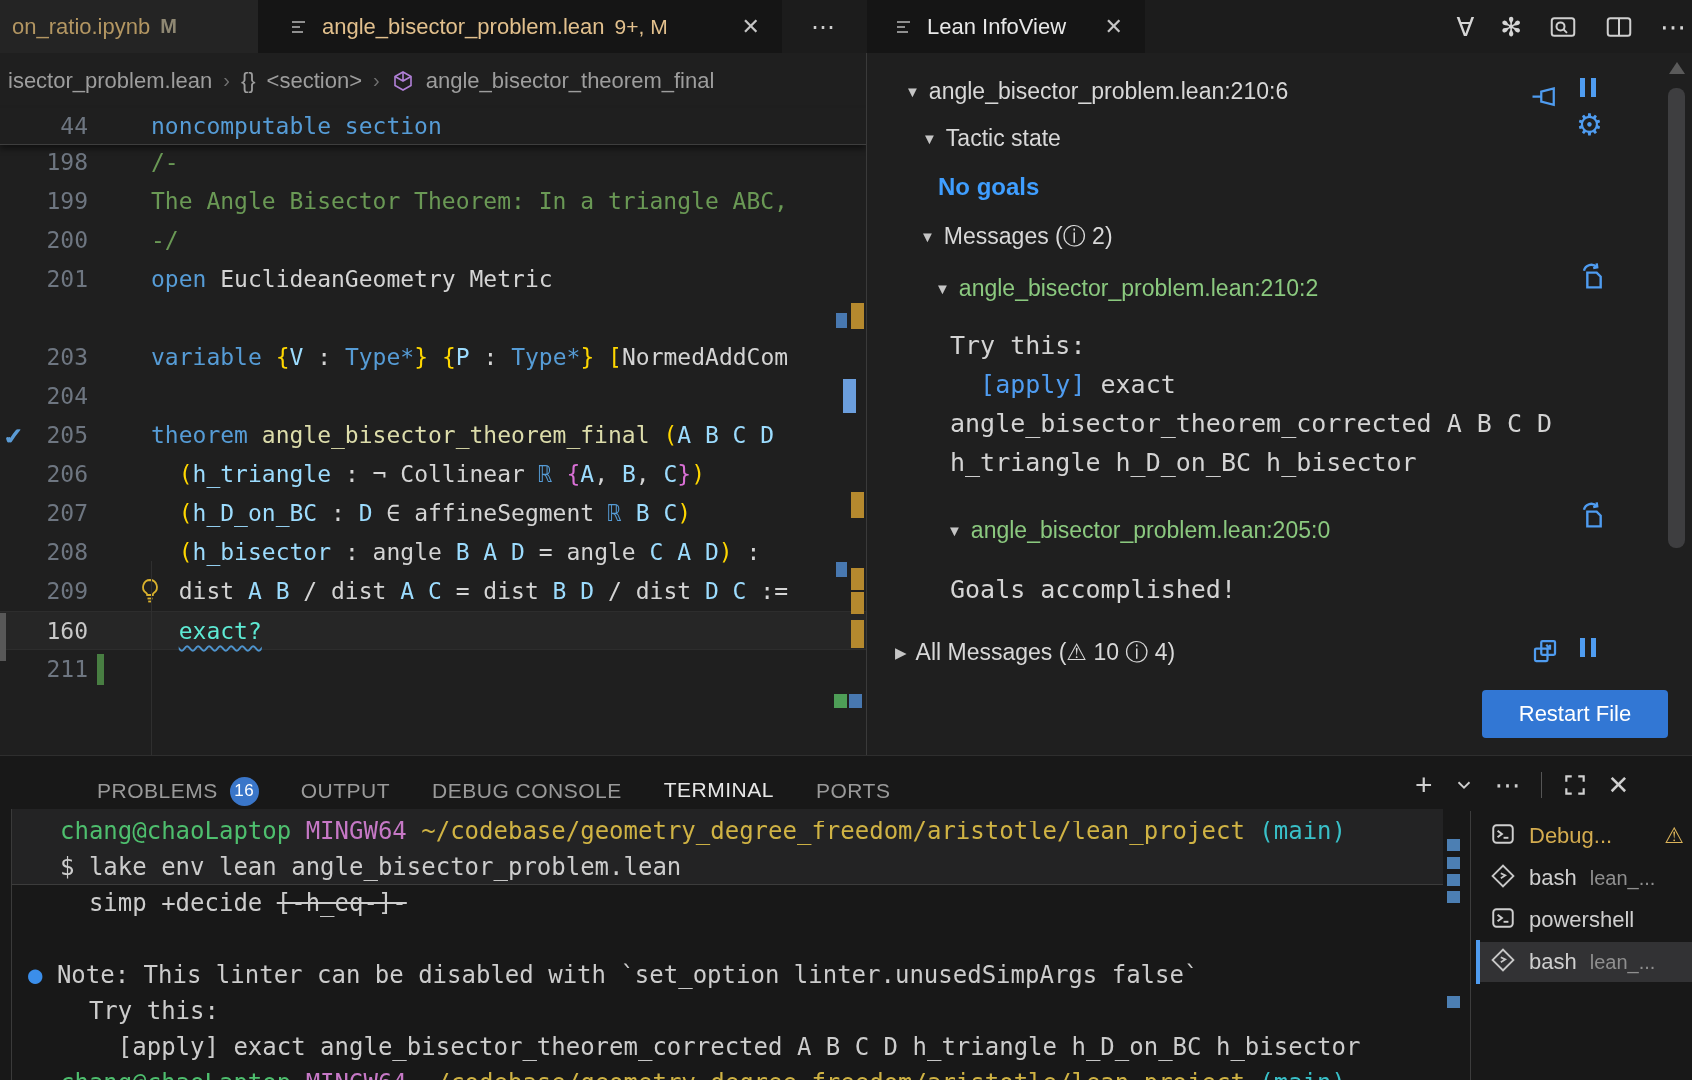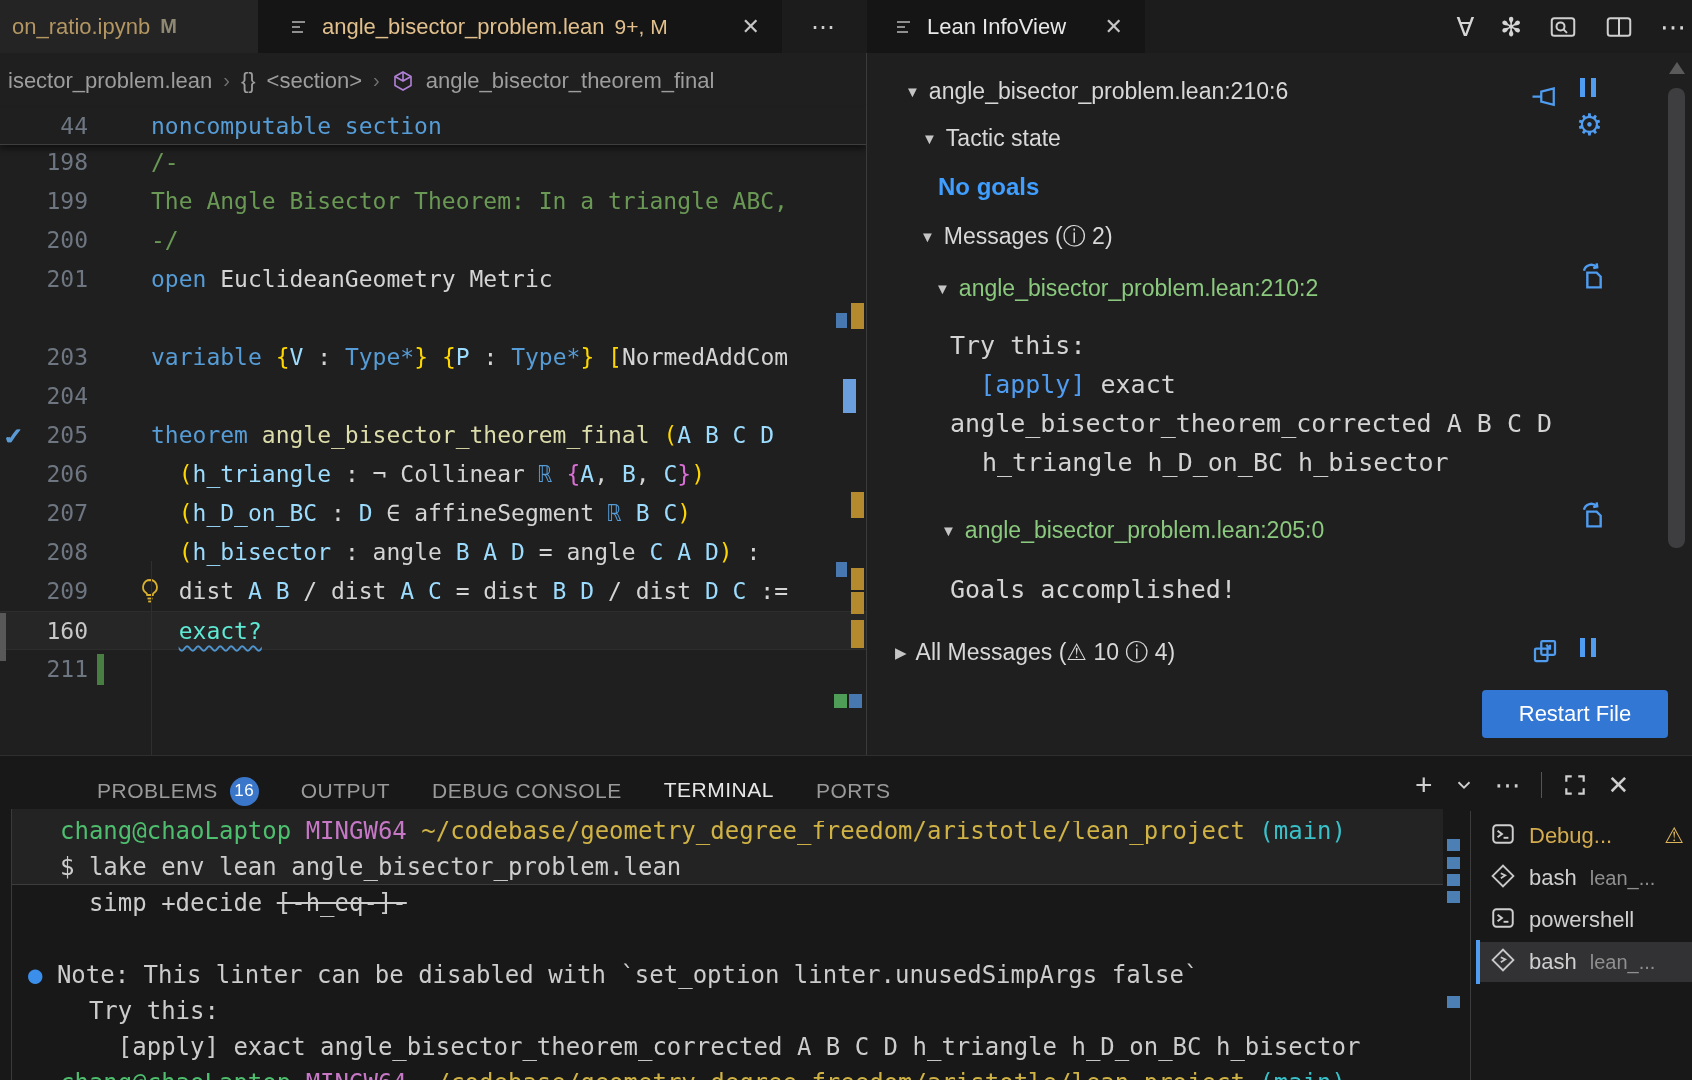--- a/index.html
+++ b/index.html
@@ -234,24 +234,24 @@
       <svg width="32" height="32" viewBox="0 0 24 24">
           <path d="M8.5 9.5 h7 l3 3 v8 h-10 z"></path>
           <path d="M6 8 a5.5 5.5 0 0 1 9.5 -2.5"></path>
           <path d="M15.5 2.5 l0.4 3 l-3 0.6"></path>
         </svg>
     </div>
     <div id="iv-msg1-body">
         <div class="iv-row iv-mono" style="left: 83px; top: 278px;"><span style="color: rgb(212, 212, 212);">Try this:</span></div>
         <div class="iv-row iv-mono" style="left: 83px; top: 317px;"><span style="color: rgb(212, 212, 212);">  </span><span style="color: rgb(79, 156, 240);">[apply]</span><span style="color: rgb(212, 212, 212);"> exact</span></div>
         <div class="iv-row iv-mono" style="left: 83px; top: 356px;"><span style="color: rgb(212, 212, 212);">angle_bisector_theorem_corrected A B C D</span></div>
-        <div class="iv-row iv-mono" style="left: 83px; top: 395px;"><span style="color: rgb(212, 212, 212); margin-left: 32px;">h_triangle h_D_on_BC h_bisector</span></div>
-      </div>
-
-    <div class="iv-row" style="left:74px; top:464px;">
+        <div class="iv-row iv-mono" style="left: 83px; top: 395px;"><span style="color: rgb(212, 212, 212);">h_triangle h_D_on_BC h_bisector</span></div>
+      </div>
+
+    <div class="iv-row" style="left:80px; top:464px;">
       <span class="iv-tri">▼</span><span class="iv-green">angle_bisector_problem.lean:205:0</span>
     </div>
     <div class="iv-icon" style="left:709px; top:446px;">
       <svg width="32" height="32" viewBox="0 0 24 24">
           <path d="M8.5 9.5 h7 l3 3 v8 h-10 z"></path>
           <path d="M6 8 a5.5 5.5 0 0 1 9.5 -2.5"></path>
           <path d="M15.5 2.5 l0.4 3 l-3 0.6"></path>
         </svg>
     </div>
     <div class="iv-row iv-mono" style="left:83px; top:522px;">Goals accomplished!</div>

